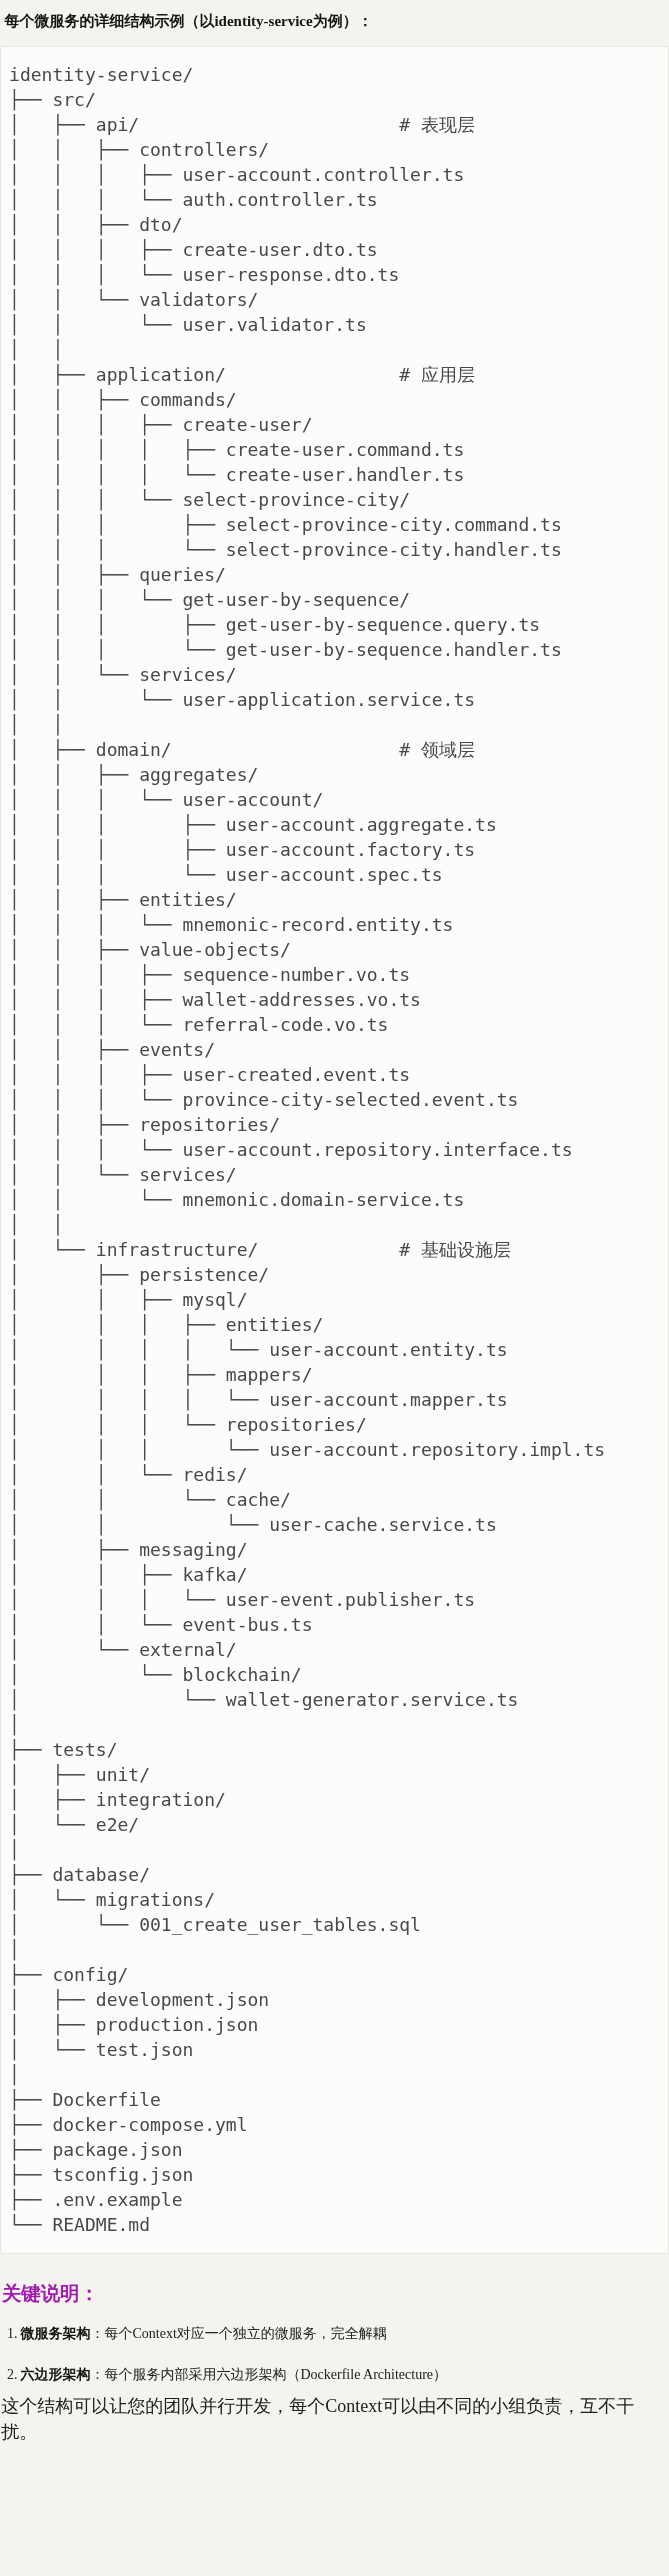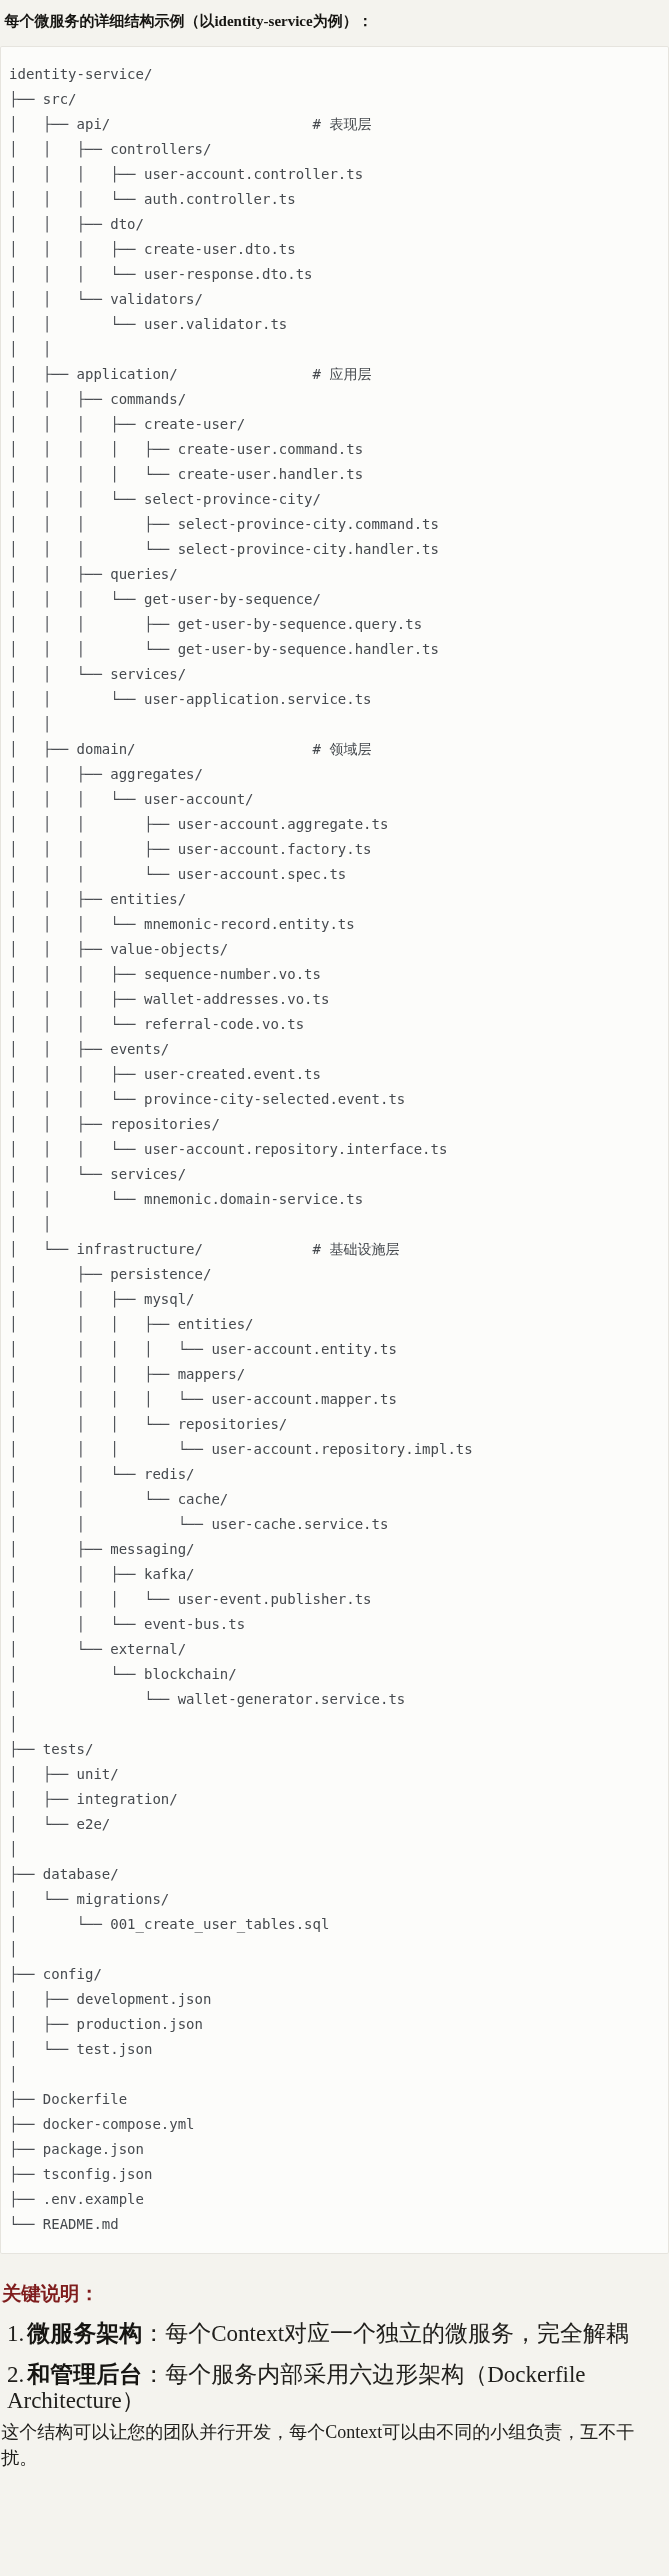--- a/index.html
+++ b/index.html
@@ -21,41 +21,41 @@
   }
   .code-block {
     background: #fcfcfa;
     border: 0.6px solid #e6e4de;
     border-radius: 1.9px;
   }
   .tree {
     margin: 0;
     padding: 15.6px 3.8px 15.6px 8.1px;
     font-family: "DejaVu Sans Mono", "Liberation Mono", monospace;
-    font-size: 14px;
+    font-size: 18px;
     line-height: 25px;
     color: #45494e;
     white-space: pre;
     overflow: hidden;
   }
   .notes-heading {
     margin: 26px 0 0 1.9px;
     font-size: 19.4px;
     line-height: 27.5px;
     font-weight: 700;
-    color: #7f1d1d;
+    color: #a21caf;
   }
   .notes-list {
     margin: 0;
     padding: 0;
     list-style: none;
   }
   .note {
     margin: 15px 0 0 6.9px;
-    font-size: 23px;
+    font-size: 14px;
     line-height: 26px;
     color: #21201d;
   }
   .note:first-child {
     margin-top: 13.8px;
   }
   .note .num {
     margin-right: 3.1px;
   }
   .note .term {
@@ -161,17 +161,17 @@
 ├── package.json
 ├── tsconfig.json
 ├── .env.example
 └── README.md</pre>
 </div>
 
 <h2 class="notes-heading">关键说明：</h2>
 
 <div class="notes-list">
   <div class="note"><span class="num">1.</span><span class="term">微服务架构</span><span class="desc">：每个Context对应一个独立的微服务，完全解耦</span></div>
-  <div class="note"><span class="num">2.</span><span class="term">和管理后台</span><span class="desc">：每个服务内部采用六边形架构（Dockerfile Architecture）</span></div>
+  <div class="note"><span class="num">2.</span><span class="term">六边形架构</span><span class="desc">：每个服务内部采用六边形架构（Dockerfile Architecture）</span></div>
 </div>
 
 <p class="footer-note">这个结构可以让您的团队并行开发，每个Context可以由不同的小组负责，互不干扰。</p>
 
 
 </body></html>

